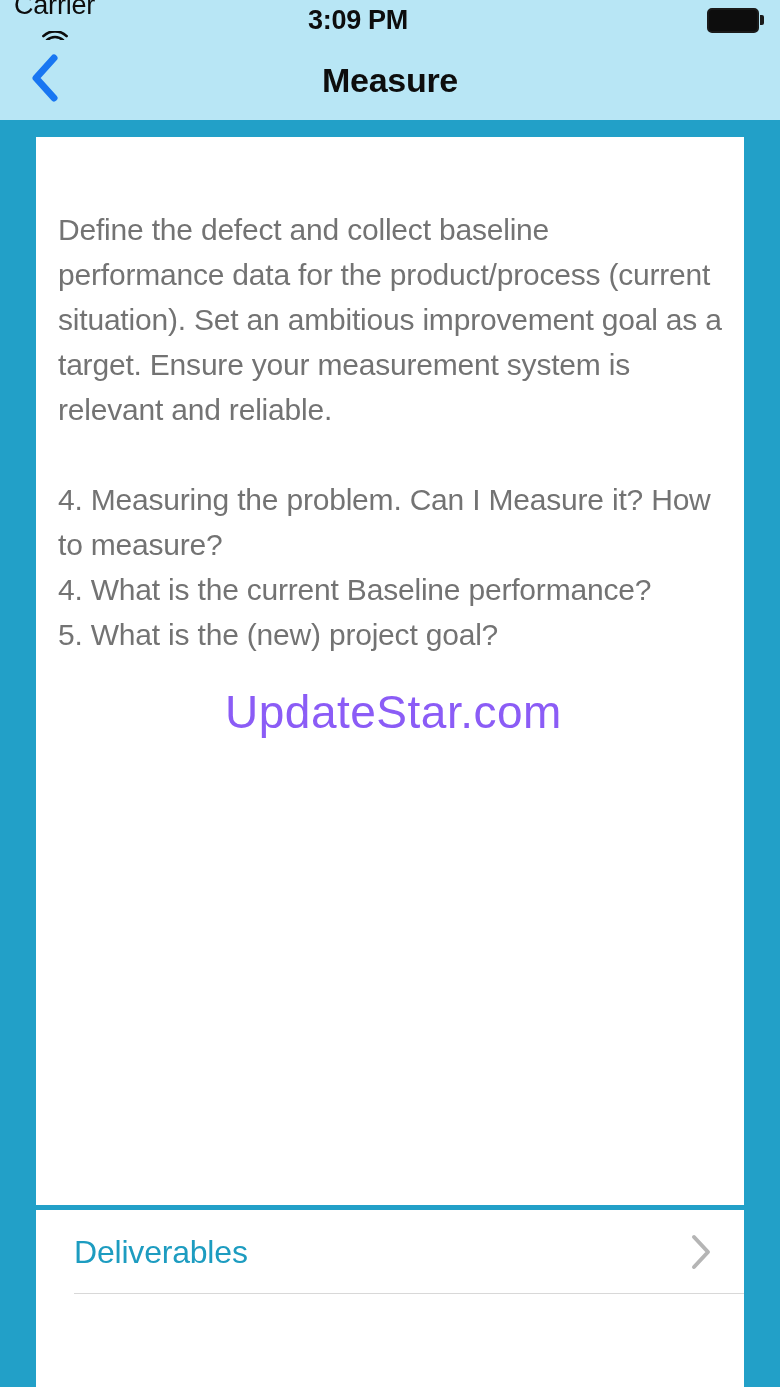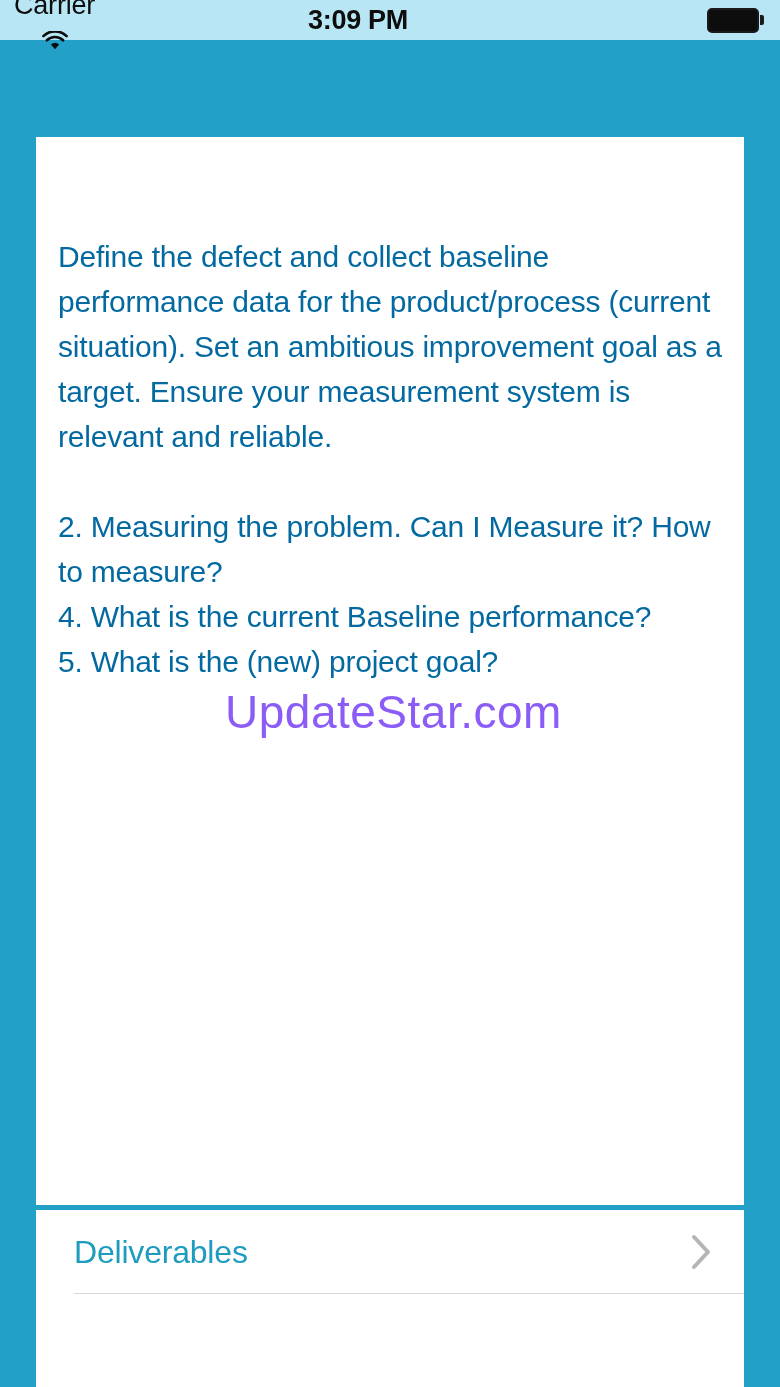--- a/index.html
+++ b/index.html
@@ -85,24 +85,24 @@
     top:17px; height:1068px;
     padding:0 22px;
   }
   .card-list {
     top:1090px; height:180px;
     overflow:hidden;
   }
 
   .body-text {
     position:relative;
-    margin-top:97px;
+    margin-top:70px;
     font-size:30px;
     line-height:45px;
-    color:#0369a1;
+    color:#737373;
     letter-spacing:-0.2px;
   }
   .para { margin:0; }
   .para-gap { height:45px; }
   .qline { margin:0; }
 
   
   .watermark {
     position:absolute;
     left:189px; top:548px;
@@ -158,28 +158,38 @@
     </div>
 
     <div class="status-time">3:09 PM</div>
 
     <div class="battery-wrap">
       <div class="battery-body"></div>
       <div class="battery-cap"></div>
     </div>
   </div>
 
+  <div class="nav-bar">
+    <div class="back-button">
+      <span>
+        <svg viewBox="0 0 30 48" width="30" height="48">
+          <path d="M25 4 L7 24 L25 44" stroke="#1876f2" stroke-width="7" fill="none" stroke-linecap="round" stroke-linejoin="round"></path>
+        </svg>
+      </span>
+    </div>
+    <span class="nav-title">Measure</span>
+  </div>
 
   <div class="content-area">
 
     <div class="card card-main">
       <div class="body-text">
         <p class="para">Define the defect and collect baseline performance data for the product/process (current situation). Set an ambitious improvement goal as a target. Ensure your measurement system is relevant and reliable.</p>
         <div class="para-gap"></div>
-        <p class="qline">2. Measuring the problem. Can I Measure it? How to measure?</p>
+        <p class="qline">4. Measuring the problem. Can I Measure it? How to measure?</p>
         <p class="qline">4. What is the current Baseline performance?</p>
         <p class="qline">5. What is the (new) project goal?</p>
       </div>
       <div class="watermark">UpdateStar.com</div>
     </div>
 
     <div class="card card-list">
 
       <div class="list-row">
         <span class="list-label">Deliverables</span>

